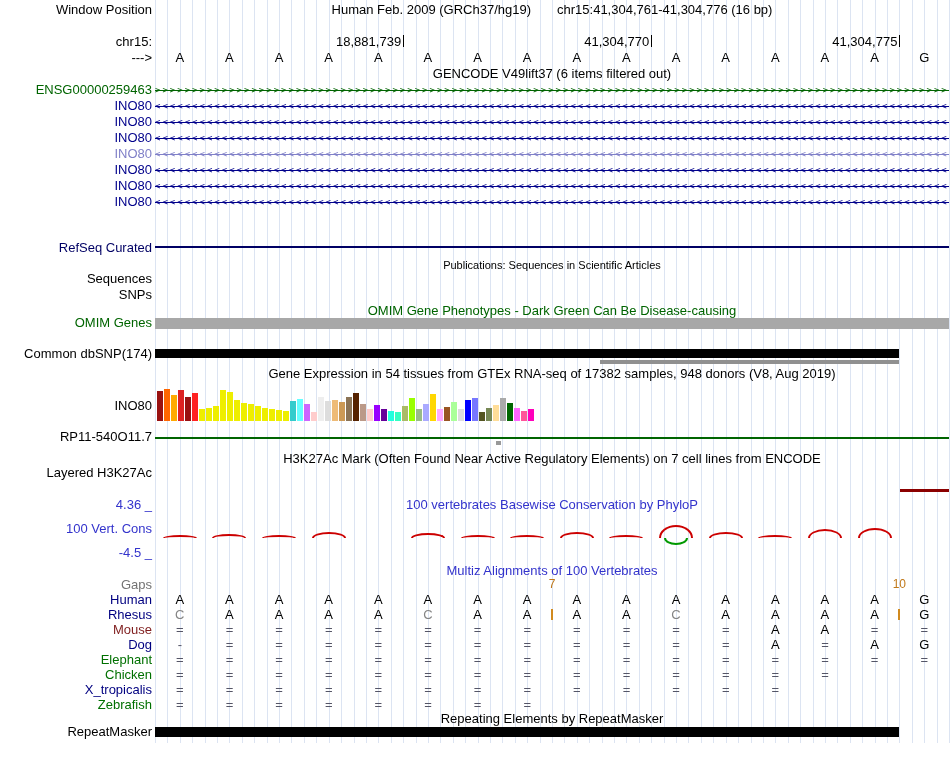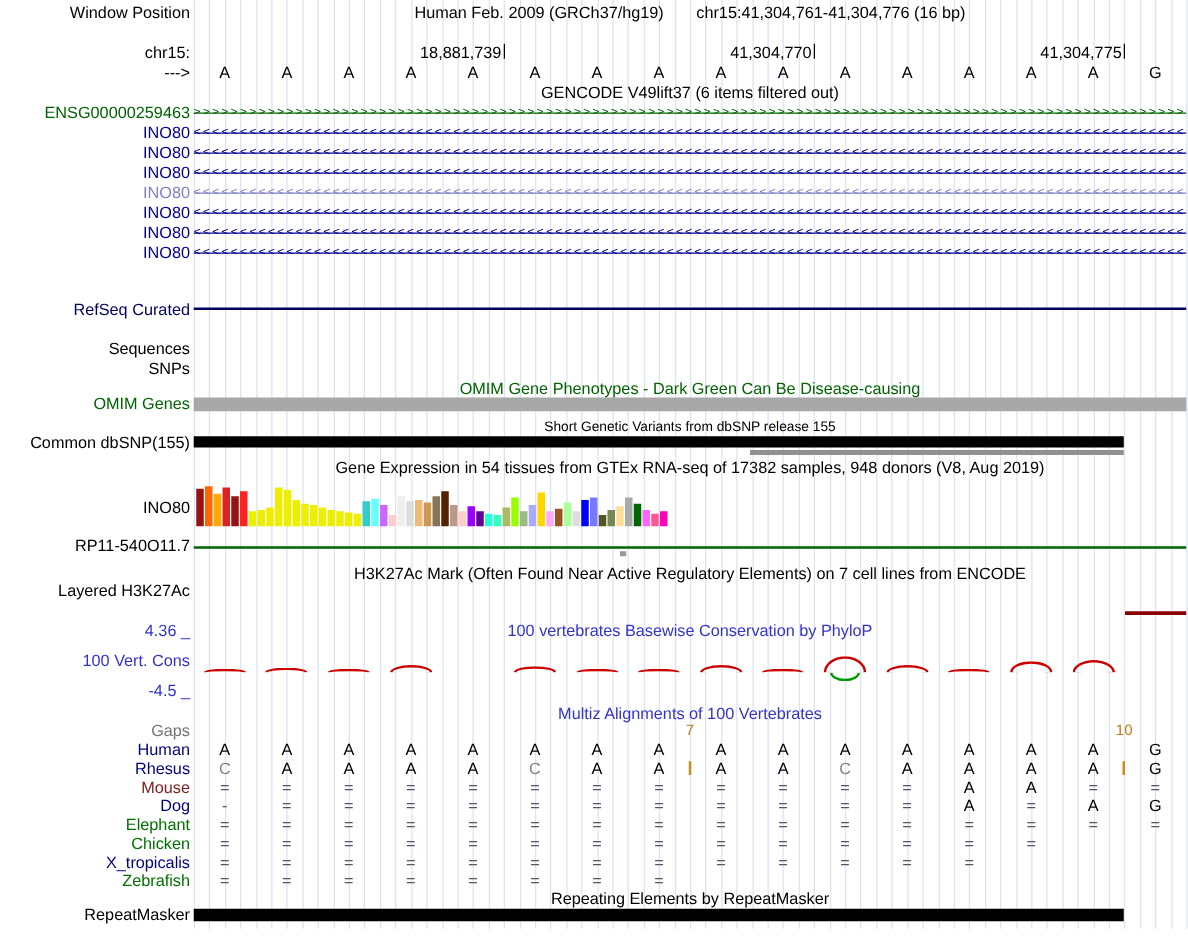--- a/index.html
+++ b/index.html
@@ -190,40 +190,40 @@
         <div class="gene-line" style="background: rgb(0, 0, 139);"></div>
         <div class="gene-arrows" style="color: rgb(0, 0, 139);">&lt;&lt;&lt;&lt;&lt;&lt;&lt;&lt;&lt;&lt;&lt;&lt;&lt;&lt;&lt;&lt;&lt;&lt;&lt;&lt;&lt;&lt;&lt;&lt;&lt;&lt;&lt;&lt;&lt;&lt;&lt;&lt;&lt;&lt;&lt;&lt;&lt;&lt;&lt;&lt;&lt;&lt;&lt;&lt;&lt;&lt;&lt;&lt;&lt;&lt;&lt;&lt;&lt;&lt;&lt;&lt;&lt;&lt;&lt;&lt;&lt;&lt;&lt;&lt;&lt;&lt;&lt;&lt;&lt;&lt;&lt;&lt;&lt;&lt;&lt;&lt;&lt;&lt;&lt;&lt;&lt;&lt;&lt;&lt;&lt;&lt;&lt;&lt;&lt;&lt;&lt;&lt;&lt;&lt;&lt;&lt;&lt;&lt;&lt;&lt;&lt;&lt;&lt;&lt;&lt;&lt;&lt;&lt;&lt;&lt;&lt;&lt;&lt;&lt;&lt;&lt;&lt;&lt;&lt;&lt;</div>
       </div>
     </div>
 
   <div class="row" style="top:240px">
     <span class="lbl" style="color:#000064">RefSeq Curated</span>
     <div class="hline" style="top:6px;width:794px;background:#000064"></div>
   </div>
 
+  <div class="row" style="top:257px">
+    <div class="ctitle t-small">Publications: Sequences in Scientific Articles</div>
+  </div>
   <div class="row" style="top:271px">
     <span class="lbl">Sequences</span>
   </div>
   <div class="row" style="top:287px">
     <span class="lbl">SNPs</span>
   </div>
 
   <div class="row" style="top:303px">
     <div class="ctitle t-green">OMIM Gene Phenotypes - Dark Green Can Be Disease-causing</div>
   </div>
   <div class="row" style="top:316px">
     <span class="lbl" style="color:#006400;line-height:14px">OMIM Genes</span>
     <div class="bar" style="left:155px;top:2px;width:794px;height:11px;background:#a8a8a8"></div>
   </div>
 
-  <div class="row" style="top:334px">
-    <div class="ctitle t-small">Short Genetic Variants from dbSNP release 155</div>
-  </div>
   <div class="row" style="top:347px">
-    <span class="lbl" style="line-height:13px">Common dbSNP(155)</span>
+    <span class="lbl" style="line-height:13px">Common dbSNP(174)</span>
     <div class="bar" style="left:155px;top:2px;width:744px;height:9px;background:#000"></div>
     <div class="bar" style="left:600px;top:13px;width:299px;height:4px;background:#909090"></div>
   </div>
 
   <div class="row" style="top:366px">
     <div class="ctitle">Gene Expression in 54 tissues from GTEx RNA-seq of 17382 samples, 948 donors (V8, Aug 2019)</div>
   </div>
   <div class="row" style="top:398px">
     <span class="lbl">INO80</span>
   </div>

